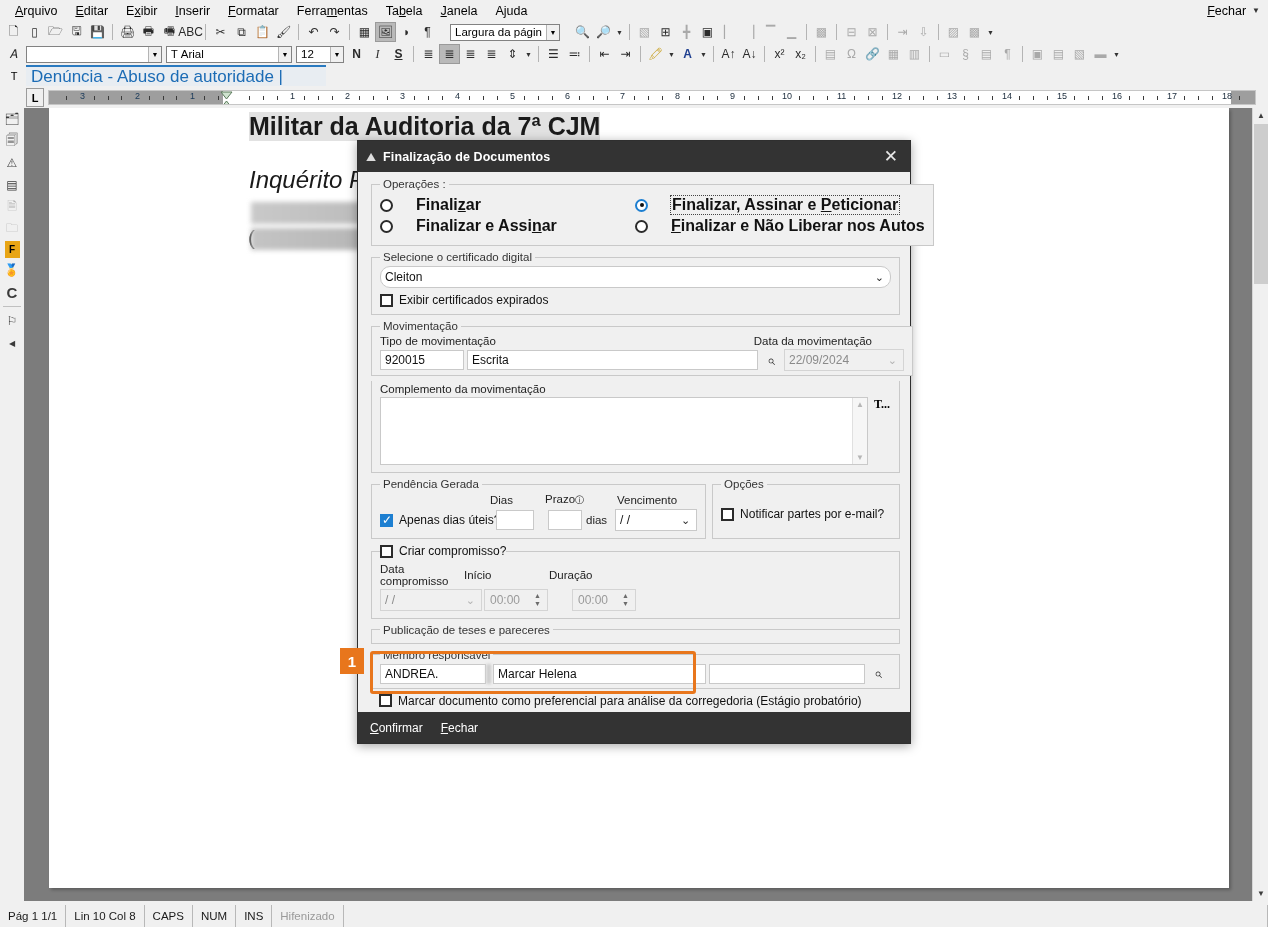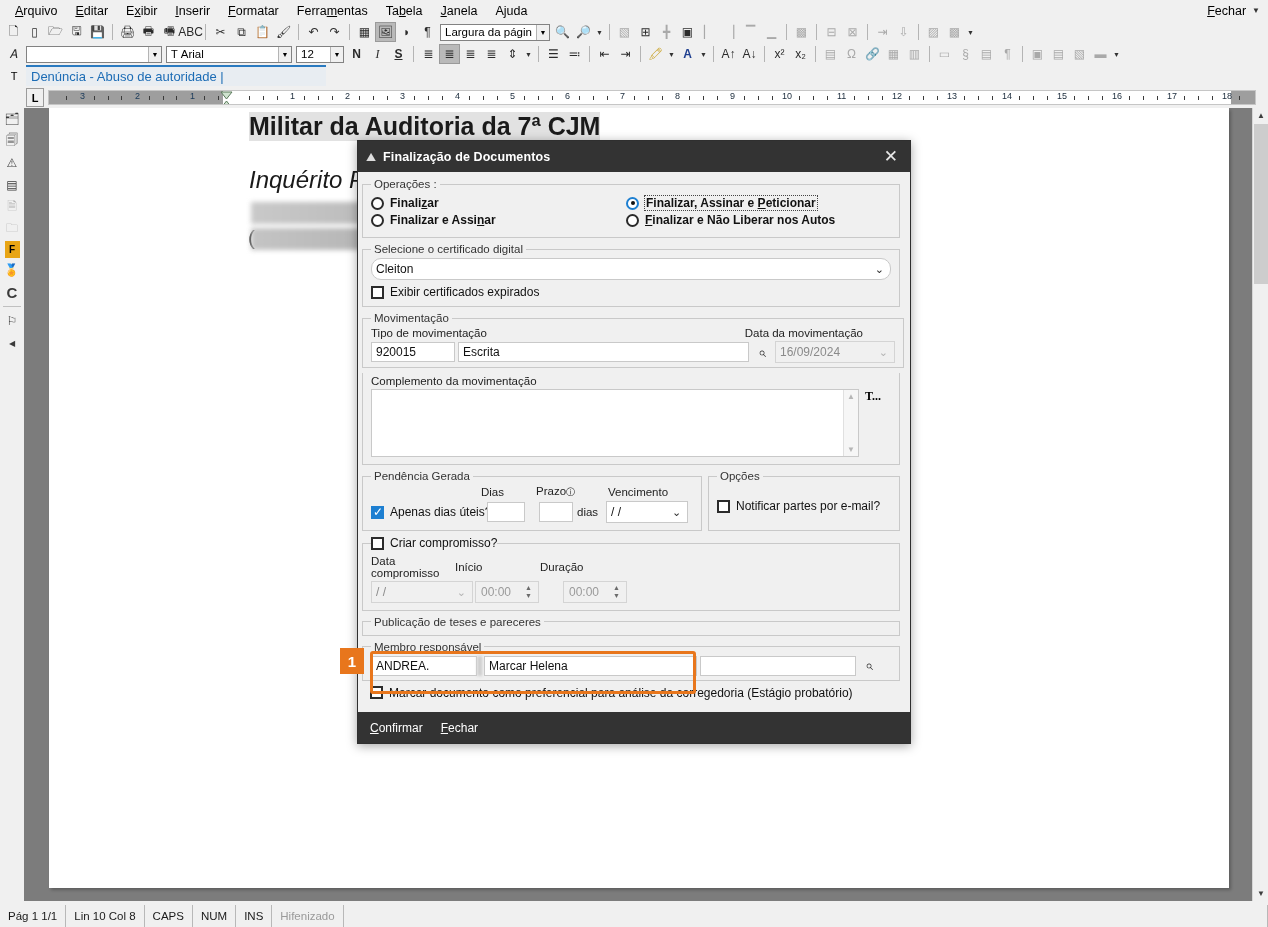--- a/index.html
+++ b/index.html
@@ -59,21 +59,21 @@
     background: #f0f0f0;
   }
   .tabstrip .tabicon {
     position: absolute; left: 3px; top: 2px; width: 22px; height: 18px;
     display: flex; align-items: center; justify-content: center; font-size: 11px;
   }
   .tabstrip .tab {
     position: absolute; left: 26px; top: 0px; width: 300px; height: 21px;
     background: #e8edf2; border-top: 2px solid #2a7ac0;
     display: flex; align-items: center; padding-left: 5px;
-    font-size: 13px; color: #1c6cb5;
+    font-size: 17px; color: #1c6cb5;
   }
 
   
   .rulerrow { position: absolute; top: 88px; left: 0; width: 1268px; height: 20px; background:#f0f0f0;}
   .rulercorner {
     position: absolute; left: 26px; top: 0; width: 18px; height: 19px;
     border: 1px solid #9b9b9b; background: #f0f0f0;
     display:flex; align-items:center; justify-content:center; font-size: 11px; font-weight:bold;
   }
   .ruler {
@@ -166,42 +166,42 @@
     box-shadow: 0 2px 10px rgba(0,0,0,0.35);
   }
   .dlg-title {
     height: 31px; background: #333333; color: #ffffff;
     display: flex; align-items: center; padding: 0 8px; font-size: 12.5px;
   }
   .dlg-title .ticon { margin-right: 7px; font-size: 12px; color:#ddd; }
   .dlg-title .tname { flex:1; font-weight: bold; font-size: 12.5px; letter-spacing: .1px;}
   .dlg-title .tclose { font-size: 17px; color: #e8e8e8; padding: 0 4px; cursor: default; }
 
-  .dlg-body { padding: 6px 10px 0 4px; }
+  .dlg-body { padding: 6px 10px 0 13px; }
 
   fieldset.grp {
     border: 1px solid #c9c9c9; margin: 0 0 5px 0; padding: 3px 8px 7px 8px;
     background: #f0f0f0;
   }
   fieldset.grp > legend { font-size: 11.5px; color: #333; padding: 0 3px; }
 
   .row { display: flex; align-items: center; }
   .radio-line { display: flex; align-items: center; margin: 3px 0; }
   .radio {
     width: 13px; height: 13px; border-radius: 50%; border: 2px solid #2b2b2b;
     background: #fff; margin-right: 6px; flex:none; position: relative;
   }
   .radio.checked { border-color: #1d7fd1; }
   .radio.checked::after {
     content:''; position:absolute; left: 2.5px; top: 2.5px; width: 4px; height: 4px;
     border-radius:50%; background:#111;
   }
   .radio.dis { border-color: #b0b0b0; width: 11px; height: 11px; border-width: 0;
                background:#c4c4c4; }
-  .rlabel { font-size: 12px; color: #111; font-weight: bold; white-space: nowrap;}
+  .rlabel { font-size: 16px; color: #111; font-weight: bold; white-space: nowrap; margin-left: 17px;}
   .rlabel.focus { outline: 1px dotted #444; padding: 0 1px; }
   .rlabel.dis { color: #9d9d9d; font-weight: normal;}
   .rlabel u { text-decoration: underline; }
 
   .chk {
     width: 13px; height: 13px; border: 2px solid #2b2b2b; background:#fff;
     margin-right: 6px; flex:none; position: relative;
   }
   .chk.on { background: #1d7fd1; border-color: #1d7fd1; }
   .chk.on::after {
@@ -306,21 +306,21 @@
     <div class="tbtn">📋</div>
     <div class="tbtn">🖌</div>
     <div class="tsep"></div>
     <div class="tbtn">↶</div>
     <div class="tbtn">↷</div>
     <div class="tsep"></div>
     <div class="tbtn">▦</div>
     <div class="tbtn pressed">🖼</div>
     <div class="tbtn">◗</div>
     <div class="tbtn">¶</div>
-    <div class="tcombo" style="width:110px; margin: 0 2px;">
+    <div class="tcombo" style="width:110px; margin: 0 12px;">
       <span>Largura da págin</span>
       <span class="arw">▼</span>
     </div>
     <div class="tbtn">🔍</div>
     <div class="tbtn">🔎</div>
     <div class="tinyarrow">▼</div>
     <div class="tsep"></div>
     <div class="tbtn dim">▧</div>
     <div class="tbtn">⊞</div>
     <div class="tbtn dim">╋</div>
@@ -598,21 +598,21 @@
         </div>
         <div class="row" style="margin-top:2px; gap:0;">
           <div class="txtin" style="width:84px;">
             <span>920015</span>
           </div>
           <div class="txtin" style="width:291px; margin-left:3px;">
             <span>Escrita</span>
           </div>
           <div style="width:26px; text-align:center;" class="magnifier">⌕</div>
           <div class="selin ro" style="width:120px;">
-            <span>16/09/2024</span>
+            <span>22/09/2024</span>
             <span class="carat">⌄</span>
           </div>
         </div>
       </fieldset>
 
       <fieldset class="grp" style="padding-top:0; border-top:0;">
         <div class="lbl" style="margin:2px 0 2px 0;">Complemento da movimentação</div>
         <div class="row" style="align-items:flex-start;">
           <div class="textarea" style="width:488px;">
             <span></span>

